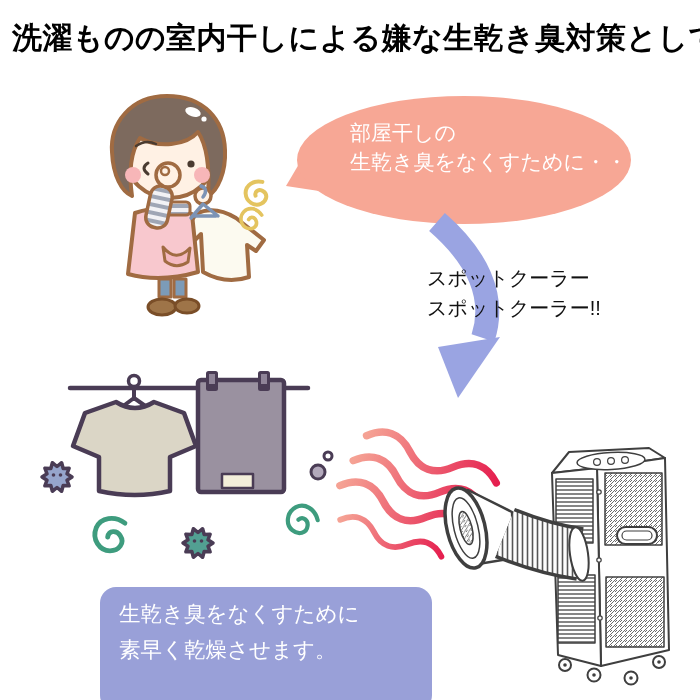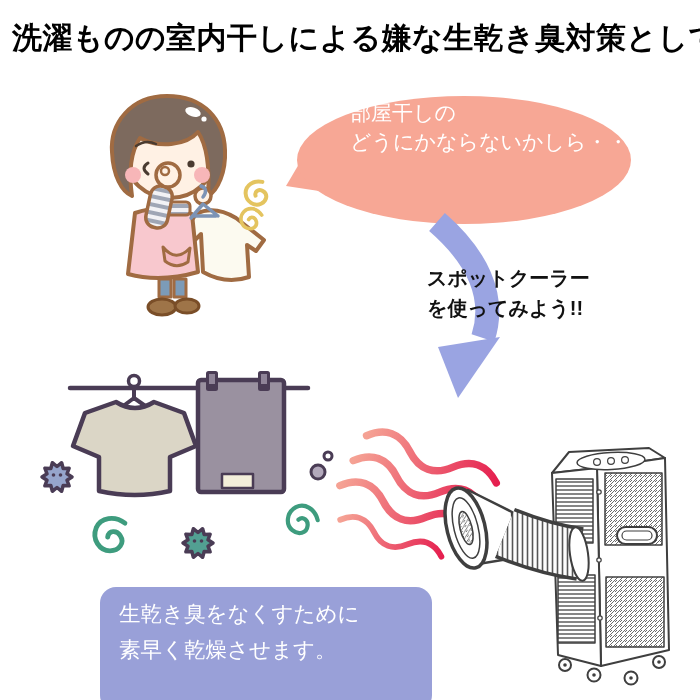--- a/index.html
+++ b/index.html
@@ -1,22 +1,22 @@
 <!DOCTYPE html>
 <html><head>
 <meta charset="utf-8">
 <style>
   html,body{margin:0;padding:0;background:#fff;}
   #stage{position:relative;width:700px;height:700px;background:#ffffff;overflow:hidden;
          font-family:"Liberation Sans","DejaVu Sans",sans-serif;}
   #art{position:absolute;left:0;top:0;}
   .txt{position:absolute;white-space:nowrap;}
   #title{left:12px;top:18px;font-size:30px;font-weight:bold;color:#000;letter-spacing:0.4px;}
-  #bubble-text{left:350px;top:98px;font-size:21px;line-height:29px;color:#ffffff;font-weight:500;}
-  #arrow-note{left:427px;top:263px;font-size:20px;line-height:30px;color:#111;font-weight:700;}
+  #bubble-text{left:350px;top:118px;font-size:21px;line-height:29px;color:#ffffff;font-weight:500;}
+  #arrow-note{left:427px;top:263px;font-size:20px;line-height:30px;color:#111;font-weight:400;}
   #solution-box{position:absolute;left:100px;top:587px;width:332px;height:124px;
                 border-radius:16px;background:#99A0D8;}
   #solution-box .inner{padding:9px 0 0 19px;font-size:21.5px;line-height:36px;color:#ffffff;font-weight:500;}
 </style>
 </head>
 <body>
 
 <div id="stage">
 
 <svg id="art" width="700" height="700" viewBox="0 0 700 700">
@@ -178,26 +178,26 @@
         <ellipse cx="466" cy="528" rx="6" ry="17" fill="url(#hatch)" stroke-width="1.5"></ellipse>
       </g>
     </g>
   </g>
 </svg>
 
 <div id="title" class="txt">洗濯ものの室内干しによる嫌な生乾き臭対策として</div>
 
 <div id="bubble-text" class="txt">
   <div>部屋干しの</div>
-  <div>どうにかならないかしら・・・</div>
+  <div>生乾き臭をなくすために・・・</div>
 </div>
 
 <div id="arrow-note" class="txt">
   <div>スポットクーラー</div>
-  <div>を使ってみよう!!</div>
+  <div>スポットクーラー!!</div>
 </div>
 
 <div id="solution-box">
   <div class="inner">
     <div>生乾き臭をなくすために</div>
     <div>素早く乾燥させます。</div>
   </div>
 </div>
 
 </div>

